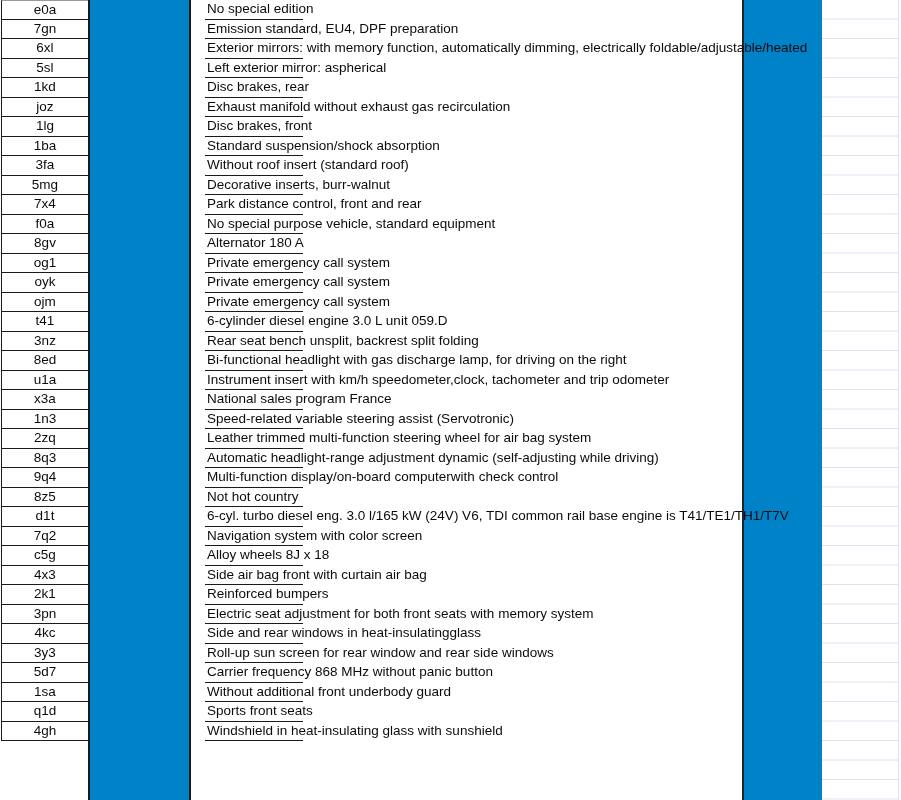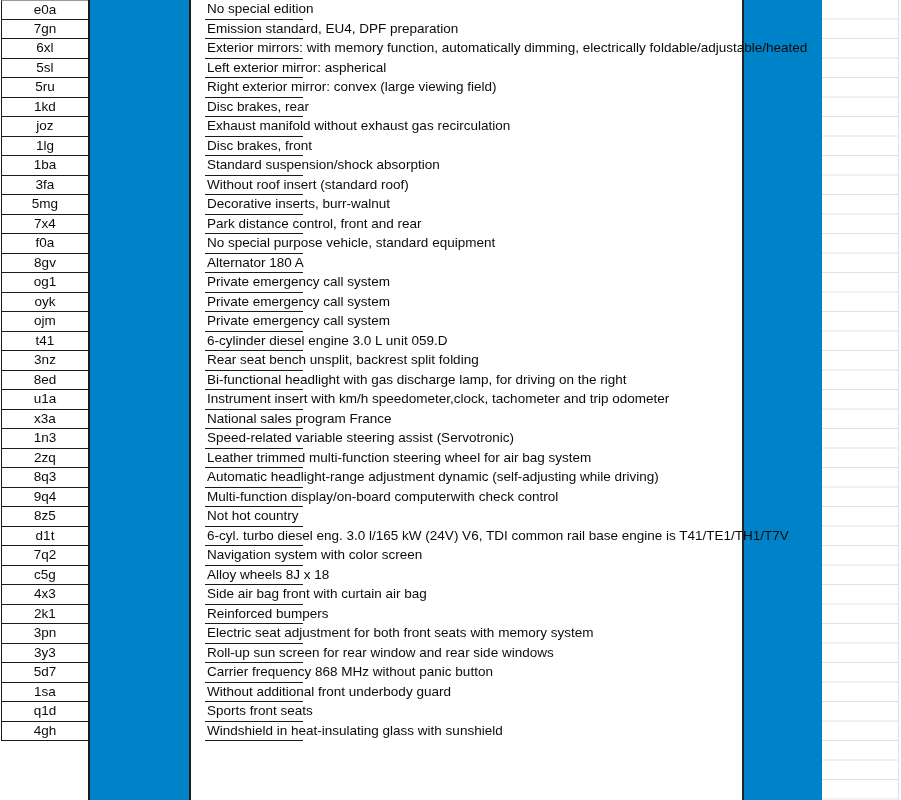--- a/index.html
+++ b/index.html
@@ -116,28 +116,20 @@
 
   <div class="row">
     <div class="code-cell">
       <span>5sl</span>
     </div>
     <div class="desc-cell">
       <span>Left exterior mirror: aspherical</span>
     </div>
   </div>
 
-  <div class="row">
-    <div class="code-cell">
-      <span>5ru</span>
-    </div>
-    <div class="desc-cell">
-      <span>Right exterior mirror: convex (large viewing field)</span>
-    </div>
-  </div>
 
   <div class="row">
     <div class="code-cell">
       <span>1kd</span>
     </div>
     <div class="desc-cell">
       <span>Disc brakes, rear</span>
     </div>
   </div>
 
@@ -377,20 +369,28 @@
 
   <div class="row">
     <div class="code-cell">
       <span>3pn</span>
     </div>
     <div class="desc-cell">
       <span>Electric seat adjustment for both front seats with memory system</span>
     </div>
   </div>
 
+  <div class="row">
+    <div class="code-cell">
+      <span>4kc</span>
+    </div>
+    <div class="desc-cell">
+      <span>Side and rear windows in heat-insulatingglass</span>
+    </div>
+  </div>
 
   <div class="row">
     <div class="code-cell">
       <span>3y3</span>
     </div>
     <div class="desc-cell">
       <span>Roll-up sun screen for rear window and rear side windows</span>
     </div>
   </div>
 

